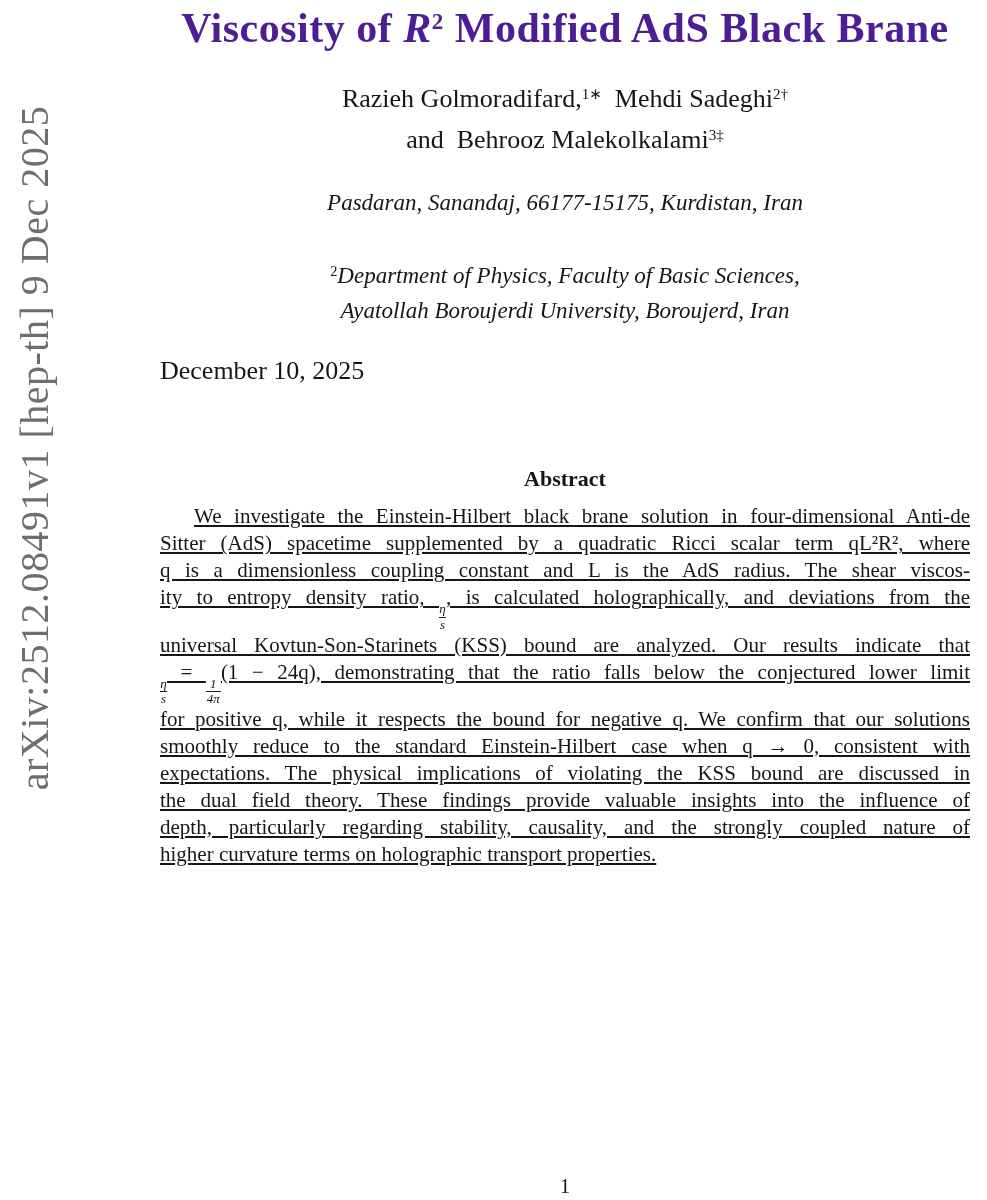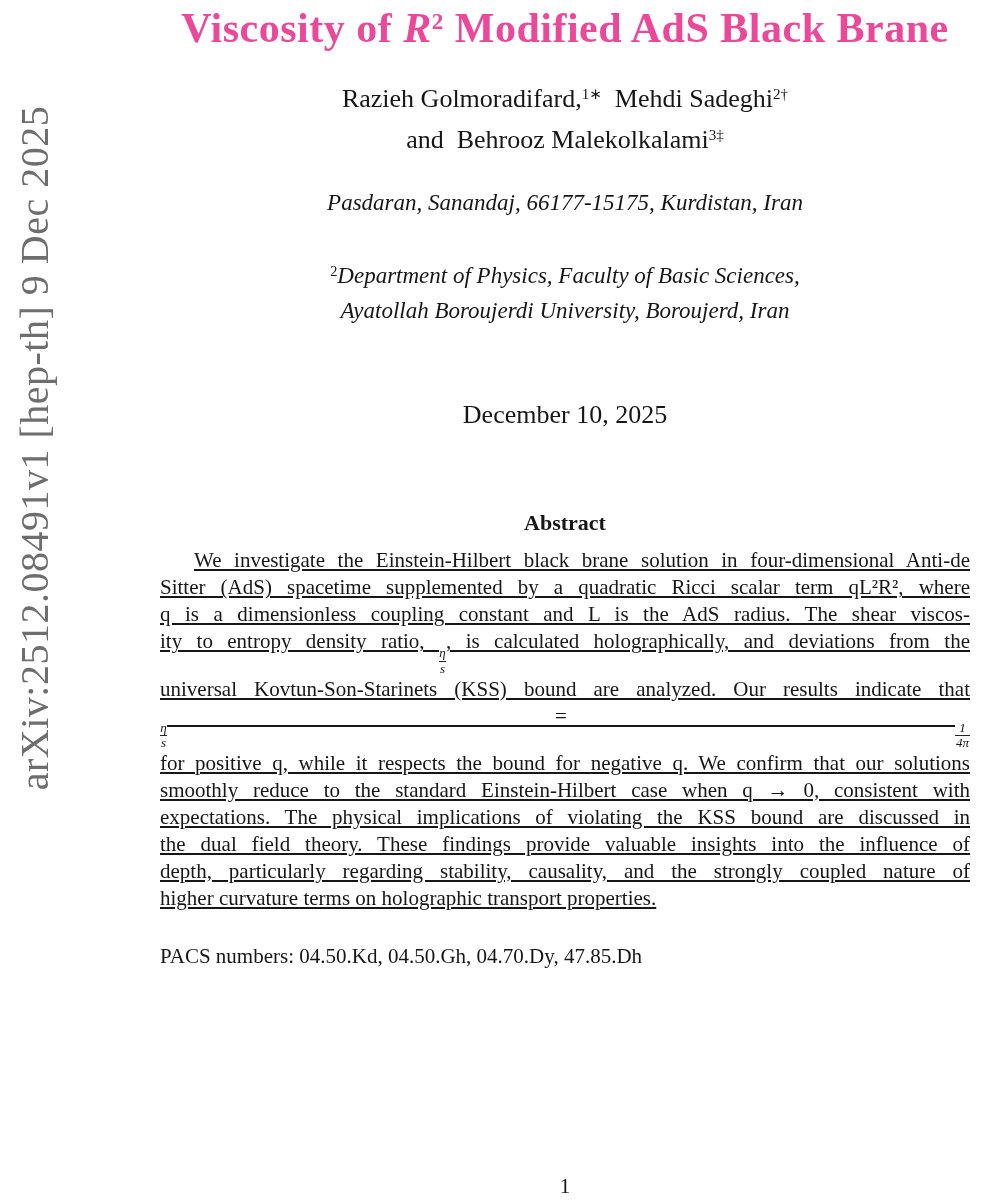--- a/index.html
+++ b/index.html
@@ -27,21 +27,21 @@
     position: absolute;
     left: 160px;
     top: 0;
     width: 810px;
   }
   .title {
     margin-top: 4px;
     text-align: center;
     font-size: 42px;
     font-weight: bold;
-    color: #ec4899;
+    color: #4c1d95;
     line-height: 1.15;
     letter-spacing: 0.5px;
   }
   .title .math-var { font-style: italic; font-weight: bold; }
   .title sup { font-size: 0.55em; vertical-align: 0.55em; }
   .authors {
     margin-top: 24px;
     text-align: center;
     font-size: 26px;
     line-height: 37px;
@@ -51,22 +51,21 @@
   .affil {
     text-align: center;
     font-style: italic;
     font-size: 23px;
     line-height: 35px;
   }
   .affil-1 { margin-top: 28px; }
   .affil-2 { margin-top: 34px; }
   .affil sup { font-style: normal; font-size: 0.62em; vertical-align: 0.5em; }
   .date {
-    margin-top: 72px;
-    text-align: center;
+    margin-top: 28px;
     font-size: 26px;
   }
   .abs-heading {
     margin-top: 80px;
     text-align: center;
     font-size: 22px;
     font-weight: bold;
   }
   .abstract {
     margin-top: 11px;
@@ -160,30 +159,29 @@
             <span class="num">η</span>
             <span class="den">s</span>
           </span><span>, is calculated holographically, and deviations from the</span></div>
       <div class="abs-line">universal Kovtun-Son-Starinets (KSS) bound are analyzed.  Our results indicate that</div>
       <div class="abs-line"><span class="frac">
             <span class="num">η</span>
             <span class="den">s</span>
           </span><span> = </span><span class="frac">
             <span class="num">1</span>
             <span class="den">4π</span>
-          </span></div>
+          </span><span>(1 − 24q), demonstrating that the ratio falls below the conjectured lower limit</span></div>
       <div class="abs-line">for positive q, while it respects the bound for negative q.  We confirm that our solutions</div>
       <div class="abs-line">smoothly reduce to the standard Einstein-Hilbert case when q → 0, consistent with</div>
       <div class="abs-line">expectations.  The physical implications of violating the KSS bound are discussed in</div>
       <div class="abs-line">the dual field theory.  These findings provide valuable insights into the influence of</div>
       <div class="abs-line">depth, particularly regarding stability, causality, and the strongly coupled nature of</div>
       <div class="abs-line last">higher curvature terms on holographic transport properties.</div>
     </div>
 
-    <div class="pacs">PACS numbers: 04.50.Kd, 04.50.Gh, 04.70.Dy, 47.85.Dh</div>
 
 
   </div>
 
 
   <div class="pageno">1</div>
 
 </div>
 
 </body></html>

